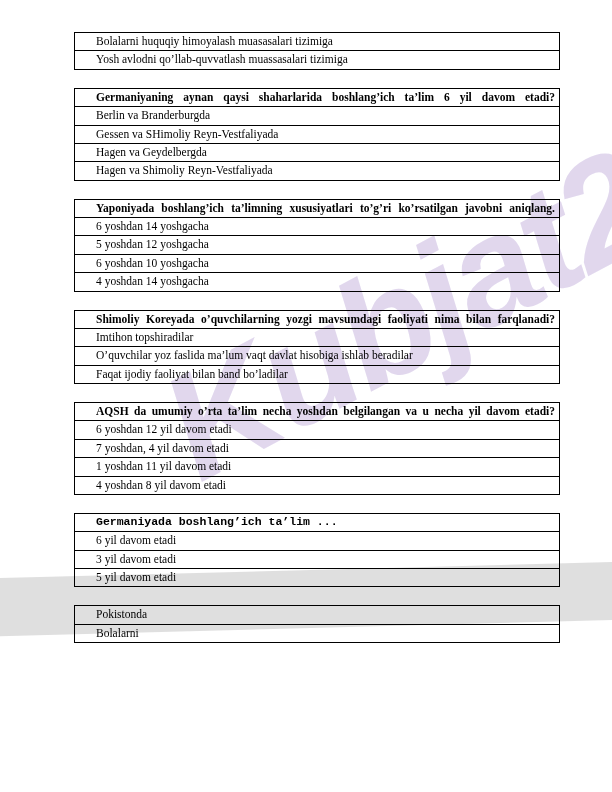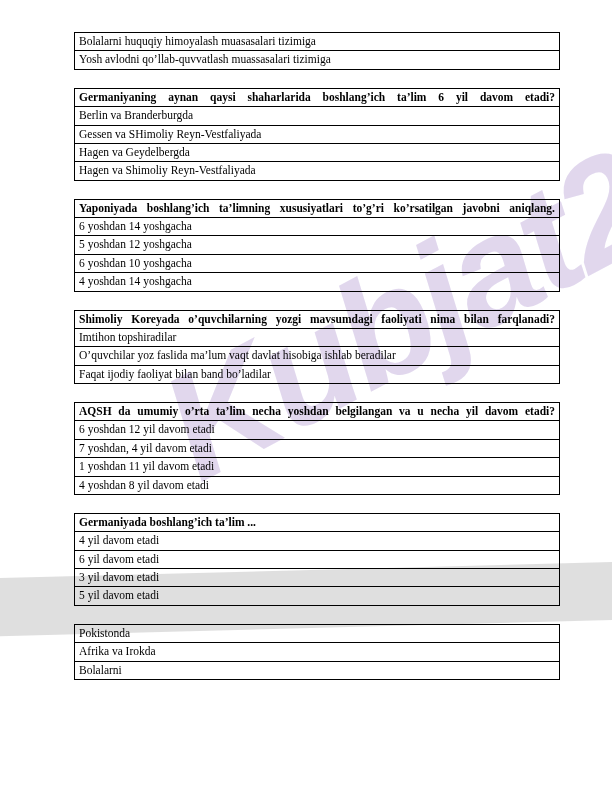--- a/index.html
+++ b/index.html
@@ -62,36 +62,37 @@
   }
   table.qtable {
     width: 486px;
     border-collapse: collapse;
     table-layout: fixed;
     margin-bottom: 18px;
     background: transparent;
   }
   table.qtable td {
     border: 1px solid #000000;
-    padding: 1px 4px 2px 4px;
+    padding: 1px 4px 2px 21px;
     font-size: 11.5px;
     line-height: 1.25;
     vertical-align: top;
     background: transparent;
   }
   td.qhead {
     font-weight: bold;
     text-align: justify;
     text-align-last: justify;
     font-size: 11.8px;
     padding: 2px 5px 3px 5px;
   }
   td.qhead.nojustify {
     text-align: right;
     text-align-last: left;
+    font-family: Liberation Mono, monospace;
   }
   td.opt {
     font-weight: normal;
   }
   .first-block {
     margin-bottom: 20px;
   }
 </style>
 </head>
 <body>
@@ -192,41 +193,35 @@
       </tr>
     </tbody>
       </table>
 
     <table class="qtable">
       <tbody>
           <tr>
         <td class="qhead nojustify">Germaniyada boshlang’ich ta’lim ...</td>
       </tr>
       <tr>
-        <td class="opt"> 4 yil davom etadi</td>
-      </tr>
-      <tr>
         <td class="opt">6 yil davom etadi</td>
       </tr>
       <tr>
         <td class="opt">3 yil davom etadi</td>
       </tr>
       <tr>
         <td class="opt">5 yil davom etadi</td>
       </tr>
     </tbody>
       </table>
 
     <table class="qtable">
       <tbody>
       <tr>
         <td class="opt">Pokistonda</td>
-      </tr>
-      <tr>
-        <td class="opt">Afrika va Irokda</td>
       </tr>
       <tr>
         <td class="opt">Bolalarni</td>
       </tr>
     </tbody>
       </table>
 
   </div>
 </div>
 

